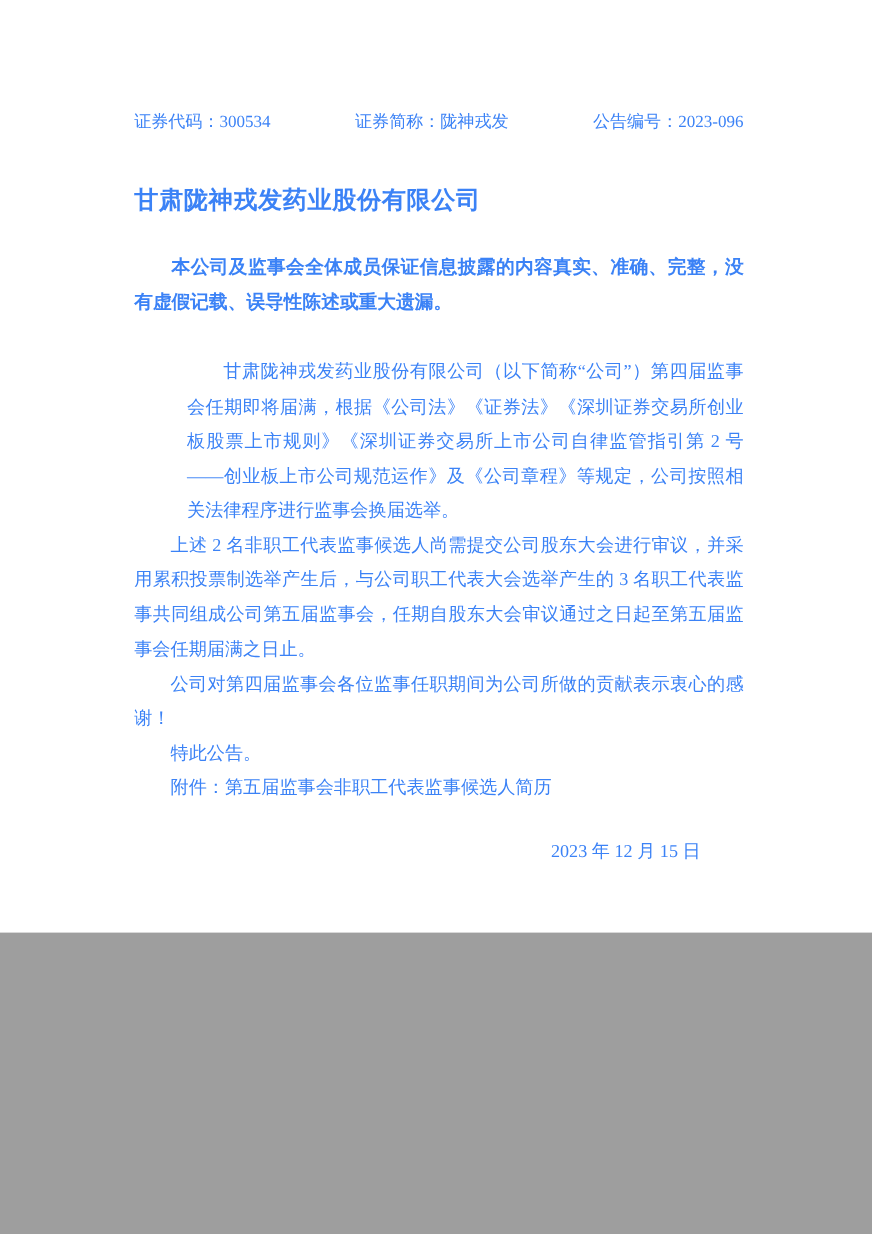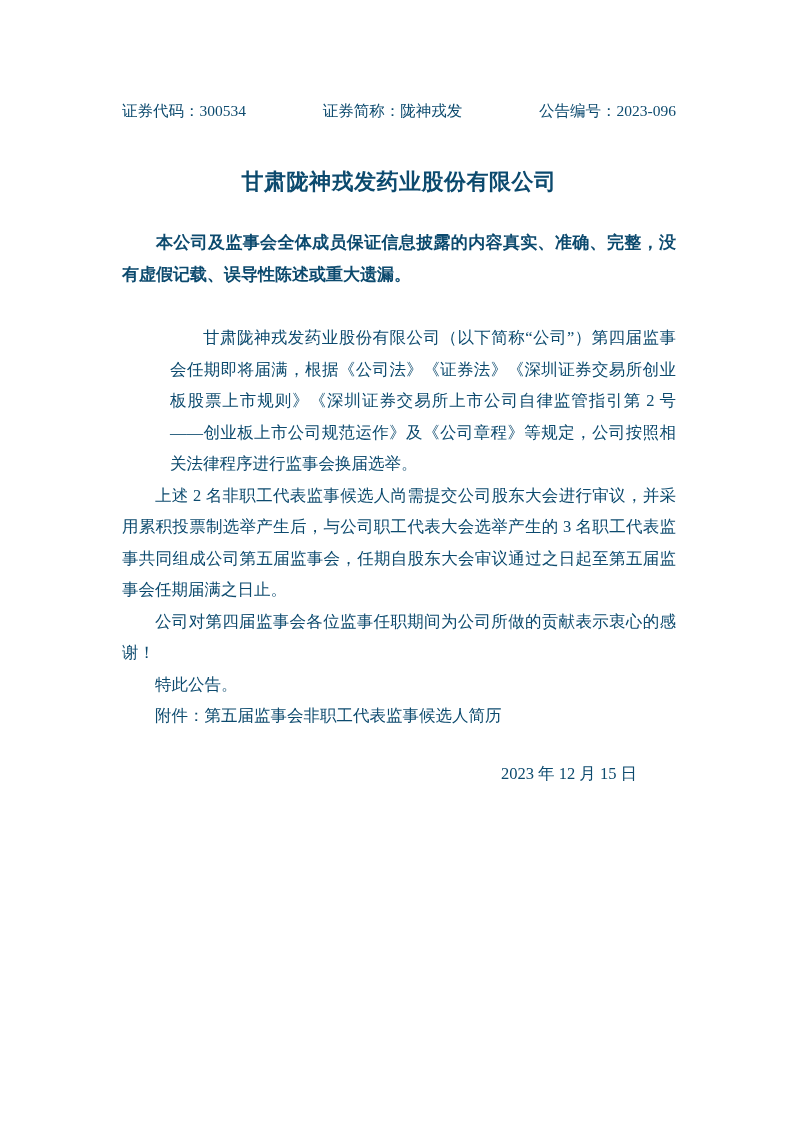--- a/index.html
+++ b/index.html
@@ -1,40 +1,39 @@
 <!DOCTYPE html>
 <html><head>
 <meta charset="utf-8">
 <style>
   * { margin: 0; padding: 0; box-sizing: border-box; }
   html, body { background: #9e9e9e; }
   body { width: 793px; margin: 0 auto; }
   .page {
     position: relative;
     width: 793px;
-    height: 1122px;
+    height: 848px;
     background: #ffffff;
-    color: #0c4a6e;
+    color: #3b82f6;
     font-family: "Liberation Serif", "DejaVu Serif", serif;
     overflow: hidden;
   }
   .content {
     padding: 101px 117px 0 122px;
   }
   .doc-header {
     display: flex;
     justify-content: space-between;
     align-items: baseline;
     font-size: 15.5px;
     line-height: 19px;
     white-space: nowrap;
   }
   .doc-title {
     margin-top: 40px;
-    text-align: center;
     font-weight: bold;
     font-size: 22px;
     line-height: 43px;
     letter-spacing: 0.5px;
   }
   .declaration {
     margin-top: 24px;
     font-weight: bold;
     font-size: 17px;
     line-height: 32px;

